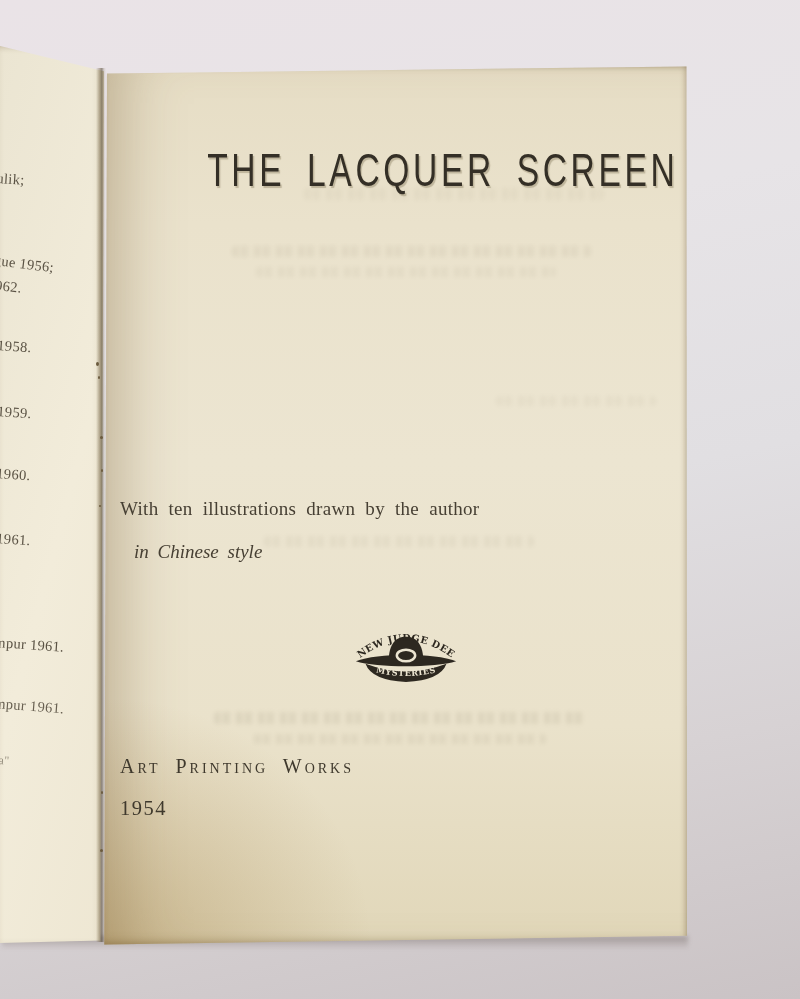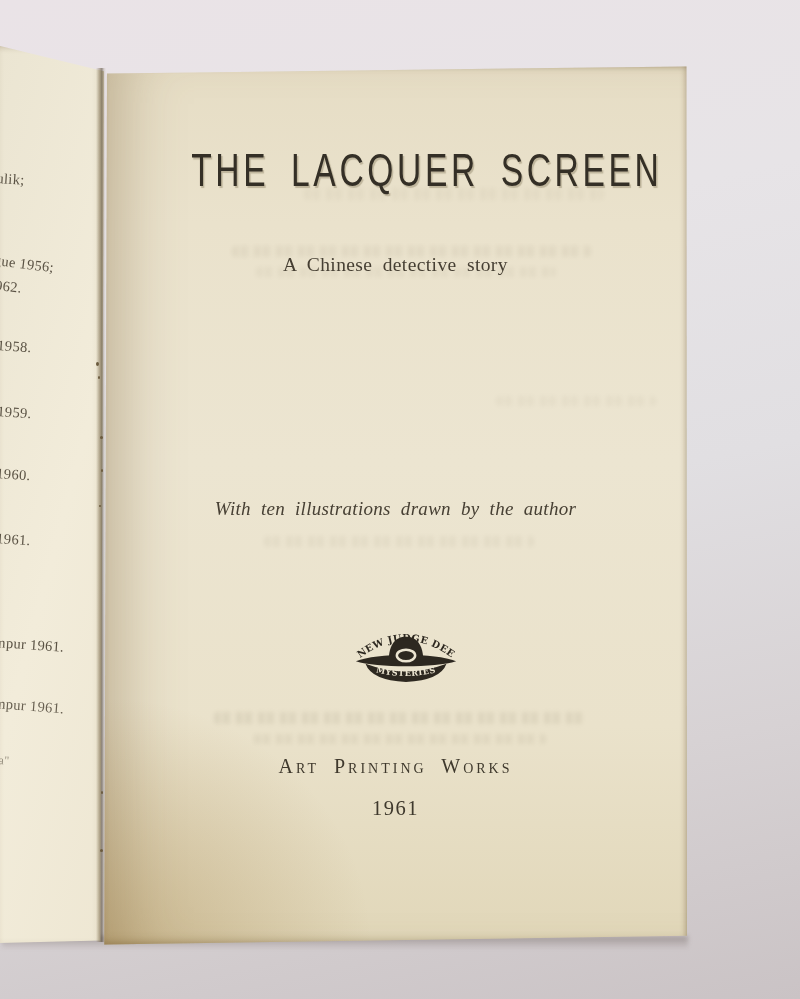--- a/index.html
+++ b/index.html
@@ -51,30 +51,30 @@
   .ghost{position:absolute;border-radius:4px;filter:blur(2px);
     background:repeating-linear-gradient(90deg,rgba(118,108,82,.55) 0 6px,rgba(118,108,82,.15) 6px 9px,rgba(118,108,82,.5) 9px 16px,rgba(118,108,82,0) 16px 22px);}
   .g1{left:200px;top:122px;width:300px;height:12px;opacity:.10;}
   .g2{left:128px;top:180px;width:360px;height:11px;opacity:.15;}
   .g3{left:152px;top:201px;width:300px;height:10px;opacity:.12;}
   .g4{left:392px;top:330px;width:160px;height:10px;opacity:.10;}
   .g5{left:160px;top:470px;width:270px;height:11px;opacity:.13;}
   .g6{left:110px;top:646px;width:372px;height:12px;opacity:.20;}
   .g7{left:150px;top:668px;width:292px;height:10px;opacity:.16;}
   
-  .tp-text{position:absolute;left:0;width:100%;text-align:center;line-height:1;white-space:nowrap;}
+  .tp-text{position:absolute;left:16px;width:100%;line-height:1;white-space:nowrap;}
   .book-title{top:81px;font-family:"Liberation Sans",sans-serif;font-weight:400;
     font-size:46px;color:#342f26;letter-spacing:5px;word-spacing:12px;
     text-shadow:2px 2px 1px rgba(140,128,100,.45);}
   .book-title .squeeze{display:inline-block;transform:scaleX(.73);transform-origin:center;}
   .subtitle{top:189px;font-size:19.5px;word-spacing:5px;letter-spacing:.4px;}
   .byline{top:272px;font-size:19.5px;}
   .author{top:333px;font-size:21px;font-variant:small-caps;letter-spacing:2.5px;word-spacing:5px;color:#433d31;}
   .author .shift{position:relative;left:26px;}
-  .note1{top:433px;font-style:italic;font-size:19px;word-spacing:5px;letter-spacing:.3px;}
+  .note1{top:433px;font-size:19px;word-spacing:5px;letter-spacing:.3px;}
   .note2{top:476px;font-style:italic;font-size:19px;word-spacing:4px;}
   .note2 .shift{position:relative;left:14px;}
   .publisher{top:690px;font-size:20px;font-variant:small-caps;letter-spacing:3px;word-spacing:7px;color:#3f392d;}
   .year{top:732px;font-size:20.5px;letter-spacing:1.5px;color:#3f392d;}
   
   .logo{position:absolute;left:249px;top:554px;width:106px;height:72px;}
 </style>
 </head>
 <body>
 
@@ -112,40 +112,42 @@
     <div class="ghost g3"></div>
     <div class="ghost g4"></div>
     <div class="ghost g5"></div>
     <div class="ghost g6"></div>
     <div class="ghost g7"></div>
 
     <div class="tp-text book-title">
       <span class="squeeze">THE LACQUER SCREEN</span>
     </div>
 
-    <div class="tp-text subtitle">A Chinese detective story</div>
 
 
 
     <div class="tp-text note1">With ten illustrations drawn by the author</div>
+    <div class="tp-text note2">
+      <span class="shift">in Chinese style</span>
+    </div>
 
     <svg class="logo" viewBox="0 0 110 74" aria-hidden="true">
       <defs>
         <path id="arcTop" d="M 6 40 Q 55 3 104 40"></path>
         <path id="arcBottom" d="M 19 52.5 Q 55 63 91 52.5"></path>
       </defs>
       <path d="M37 43 C 37 25 44 17 55 17 C 66 17 73 25 73 43 Z" fill="#2d2820"></path>
       <path d="M3 42.5 C 25 33.5 85 33.5 107 42.5 C 86 49.5 24 49.5 3 42.5 Z" fill="#2d2820"></path>
       <path d="M13 45 Q 55 61 97 45 Q 91 62 55 64 Q 19 62 13 45 Z" fill="#2d2820"></path>
       <ellipse cx="55" cy="36.5" rx="9.5" ry="6" fill="#2d2820" stroke="#ece5d1" stroke-width="2.6"></ellipse>
       <text font-family="DejaVu Serif, serif" font-weight="bold" font-size="10" fill="#2d2820" letter-spacing="0.5">
         <textPath href="#arcTop" startOffset="50%" text-anchor="middle">NEW JUDGE DEE</textPath>
       </text>
       <text font-family="DejaVu Serif, serif" font-weight="bold" font-size="8.5" fill="#ece5d1" letter-spacing="0.6">
         <textPath href="#arcBottom" startOffset="50%" text-anchor="middle">MYSTERIES</textPath>
       </text>
     </svg>
 
     <div class="tp-text publisher">Art Printing Works</div>
-    <div class="tp-text year">1961</div>
+    <div class="tp-text year">1954</div>
   </div>
 
 </div>
 
 </body></html>

